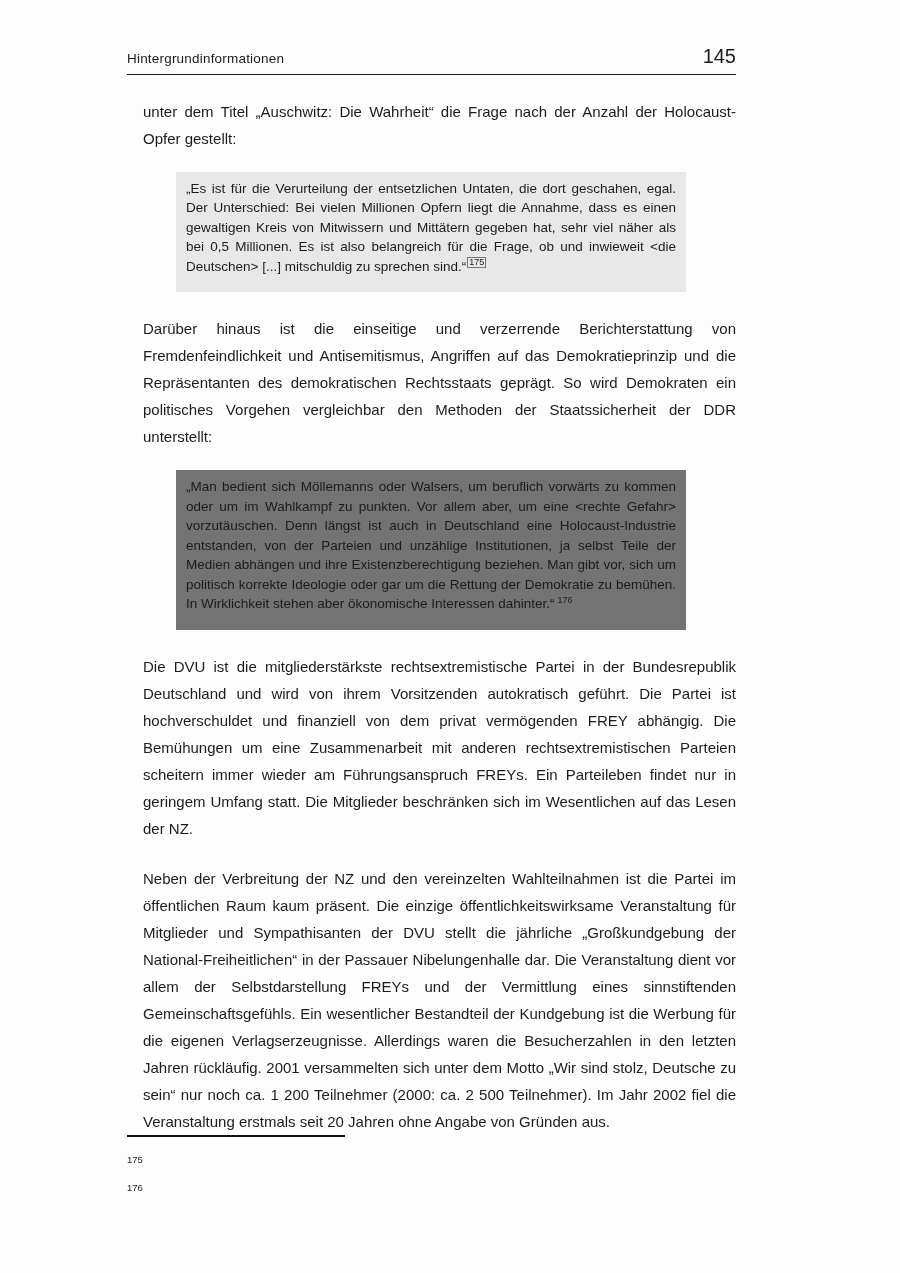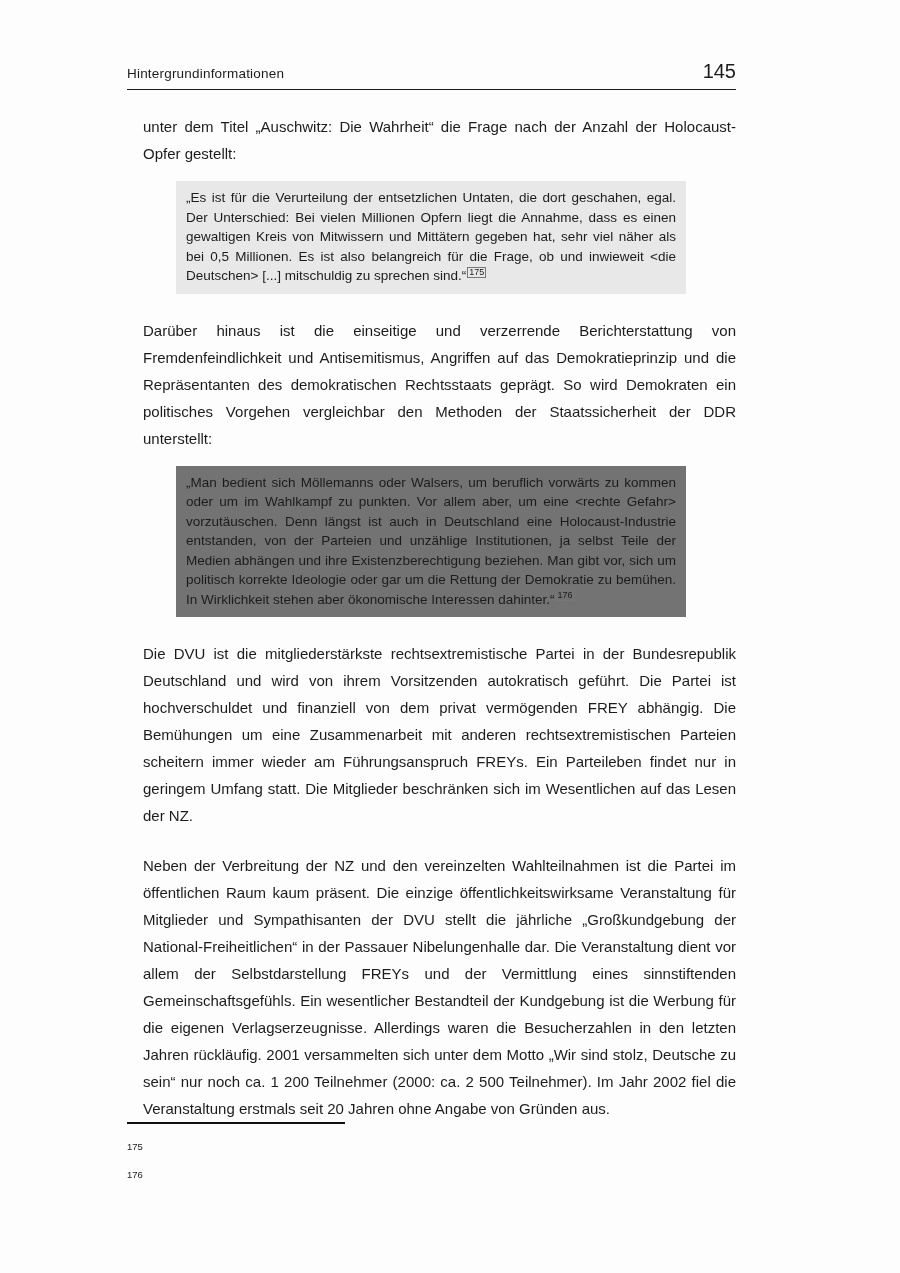--- a/index.html
+++ b/index.html
@@ -12,20 +12,21 @@
     -webkit-font-smoothing: antialiased;
   }
   .page {
     box-sizing: border-box;
     width: 796px;
     height: 1273px;
     padding: 60px 60px 0 127px;
     display: flex;
     flex-direction: column;
     background: #fdfdfd;
+    justify-content: center;
   }
   
   .page-header {
     display: flex;
     justify-content: space-between;
     align-items: baseline;
     border-bottom: 1.5px solid #1a1a1a;
     padding-bottom: 6px;
   }
   .page-header .section { font-size: 13.5px; letter-spacing: 0.2px; }
@@ -33,23 +34,23 @@
   
   .body-para {
     margin: 23px 0 0 16px;
     font-size: 15px;
     line-height: 27px;
     text-align: justify;
     text-justify: inter-word;
   }
   
   .quote-block {
-    margin: 14px 50px 14px 49px;
+    margin: 20px 50px 14px 49px;
     background: #e8e8e8;
-    padding: 7px 10px 8px 10px;
+    padding: 7px 10px 16px 10px;
     font-size: 13.5px;
     line-height: 19.5px;
     text-align: justify;
     text-justify: inter-word;
   }
   .fn-ref {
     display: inline-block;
     font-size: 9px;
     line-height: 9px;
     vertical-align: super;

